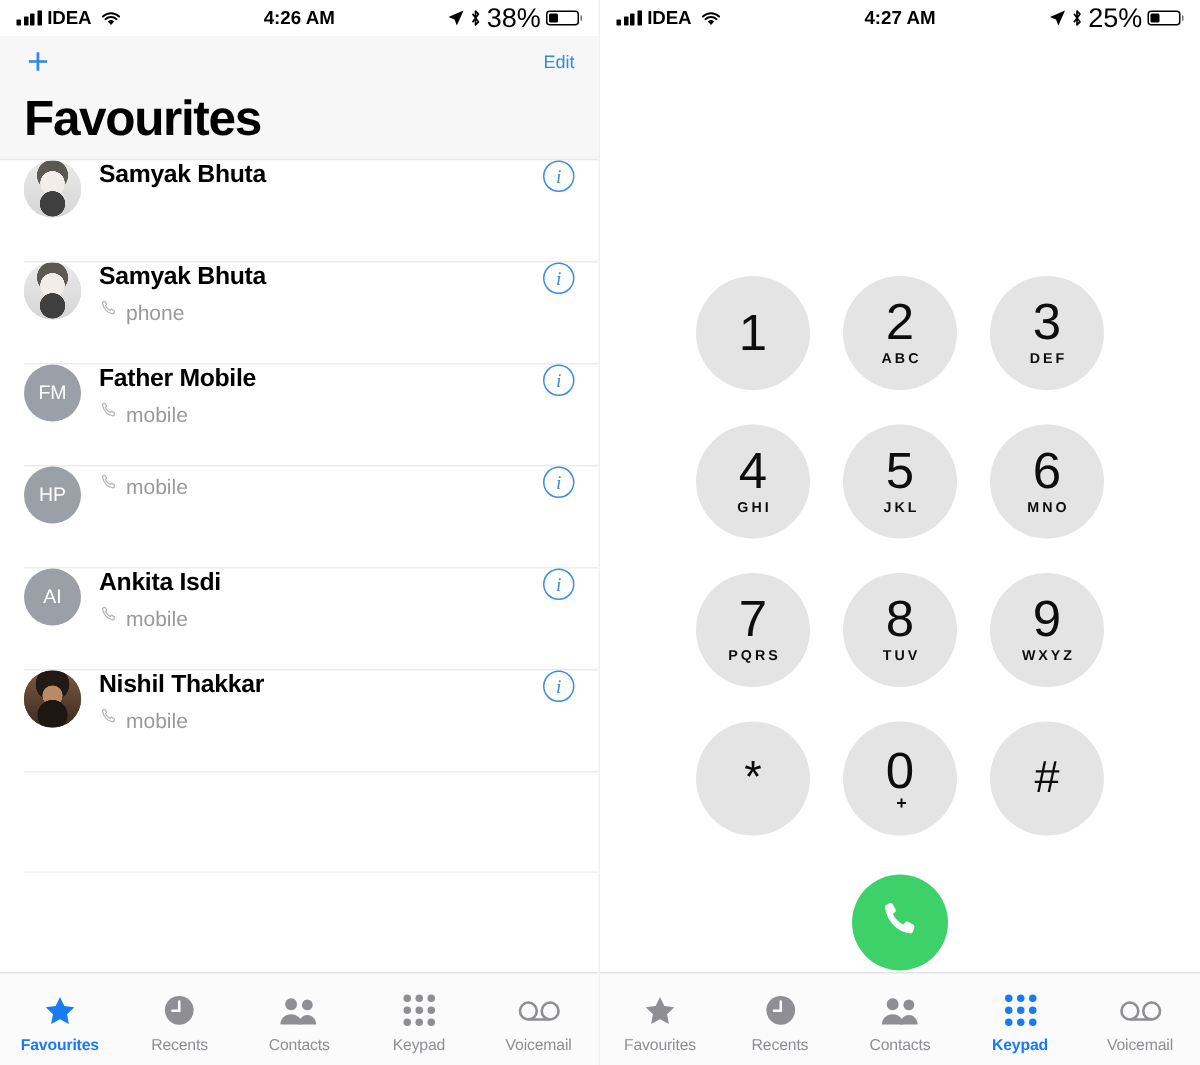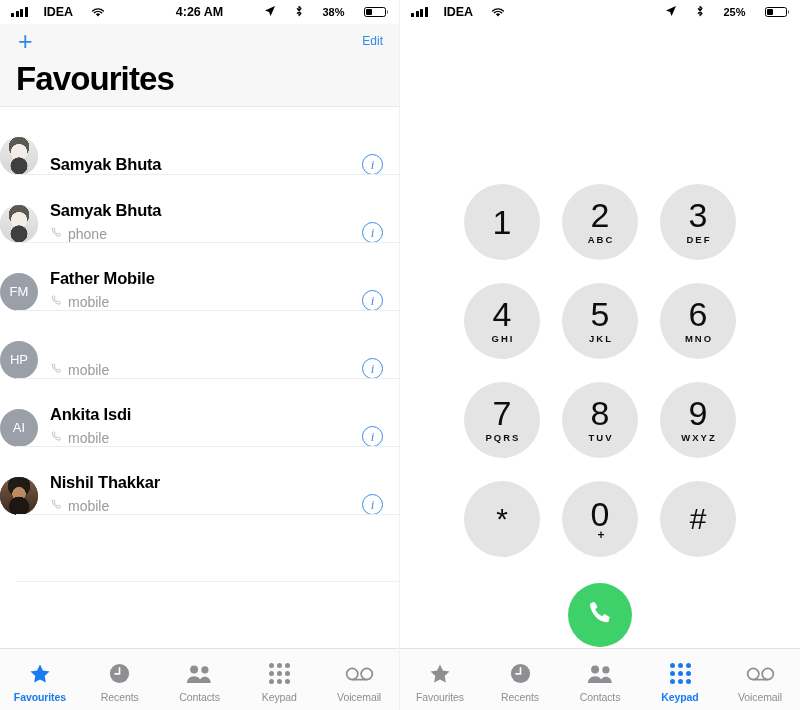--- a/index.html
+++ b/index.html
@@ -14,55 +14,55 @@
 
   .panel { position:relative; width:400px; height:710px; background:#ffffff; overflow:hidden; }
   .panel.left { border-right:1px solid #f0f0f0; }
 
   
   .statusbar {
     height:24px; display:flex; align-items:center;
     padding:0 11px; font-size:12.5px; font-weight:bold; color:#000;
     position:relative;
   }
-  .sb-left { display:flex; align-items:center; gap:16px; }
+  .sb-left { display:flex; align-items:center; gap:4px; }
   .sig { display:flex; align-items:flex-end; gap:1.5px; height:10px; }
   .sig i { display:block; width:3px; background:#000; border-radius:0.5px; }
   .sig i:nth-child(1){height:4px}
   .sig i:nth-child(2){height:6px}
   .sig i:nth-child(3){height:8px}
   .sig i:nth-child(4){height:10px}
   .carrier { font-size:12.5px; font-weight:bold; letter-spacing:-0.1px; }
   .wifi { width:14px; height:11px; position:relative; margin-left:2px; }
   .sb-center {
     position:absolute; left:0; right:0; text-align:center;
     font-size:12.5px; font-weight:bold; pointer-events:none;
   }
   .sb-right {
-    margin-left:auto; display:flex; align-items:center; gap:19px;
-    font-size:11px; font-weight:bold; z-index:2;
+    margin-left:auto; display:flex; align-items:center; gap:3px;
+    font-size:18px; font-weight:normal; z-index:2;
   }
   .batt { display:flex; align-items:center; }
   .batt-body {
     width:22px; height:10.5px; border:1.2px solid #000; border-radius:2.5px;
     padding:1.2px; display:flex; align-items:center;
   }
   .batt-fill { height:100%; background:#000; border-radius:1px; }
   .batt-cap { width:1.5px; height:4px; background:#000; border-radius:0 1px 1px 0; margin-left:1px; opacity:.55; }
 
   
   .navheader { background:#f7f7f7; padding:0 16px 8px 16px; border-bottom:1px solid #e9e9e9; }
   .navbar { height:34px; display:flex; align-items:center; justify-content:space-between; }
   .plus-btn { font-size:25px; color:#2e8ae6; line-height:1; font-weight:300; cursor:pointer; padding:0 2px; }
   .edit-btn { font-size:12px; color:#2e8ae6; cursor:pointer; }
   .bigtitle { font-size:33px; font-weight:bold; letter-spacing:-0.9px; color:#000; line-height:1.15; margin-top:2px; }
 
   
   .list { background:#fff; }
-  .row { position:relative; height:68px; display:flex; align-items:flex-end; padding-right:16px; cursor:pointer; }
+  .row { position:relative; height:68px; display:flex; align-items:flex-start; padding-left:16px; padding-right:16px; cursor:pointer; }
   .row:after {
     content:""; position:absolute; left:16px; right:0; bottom:0;
     height:1px; background:#ececec;
   }
   .avatar {
     width:38px; height:38px; border-radius:50%; flex:0 0 38px;
     display:flex; align-items:center; justify-content:center;
     font-size:13px; font-weight:500; color:#fff; overflow:hidden; position:relative;
   }
   .avatar.initials { background:#9b9fa8; }
@@ -350,20 +350,21 @@
           </span>
         <span class="carrier">IDEA</span>
         <span class="wifi">
           <svg width="14" height="11" viewBox="0 0 14 11">
               <path d="M7 9.6 4.9 7.3a3.1 3.1 0 0 1 4.2 0z" fill="#000"></path>
               <path d="M3.3 5.8a5.4 5.4 0 0 1 7.4 0" stroke="#000" stroke-width="1.3" fill="none" stroke-linecap="round"></path>
               <path d="M1.6 4a7.8 7.8 0 0 1 10.8 0" stroke="#000" stroke-width="1.3" fill="none" stroke-linecap="round"></path>
             </svg>
         </span>
       </div>
+      <div class="sb-center">4:27 AM</div>
       <div class="sb-right">
         <span>
           <svg width="12" height="12" viewBox="0 0 12 12">
               <path d="M11 1 1 5.4l4 1.6 1.6 4z" fill="#000"></path>
             </svg>
         </span>
         <span>
           <svg width="8" height="12" viewBox="0 0 8 12">
               <path d="M2 3.2 6 8.6 4 10.6V1.4l2 2L2 8.8" stroke="#000" stroke-width="1.1" fill="none" stroke-linejoin="round"></path>
             </svg>

